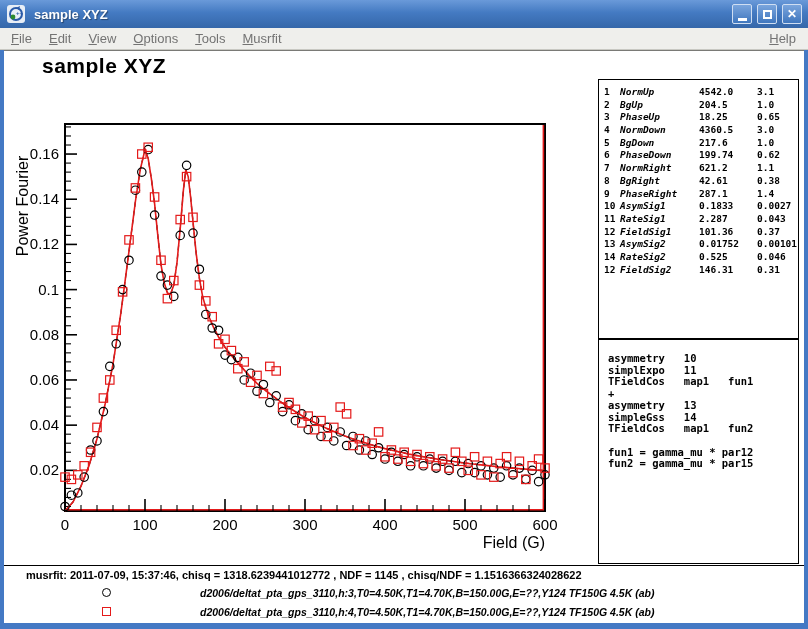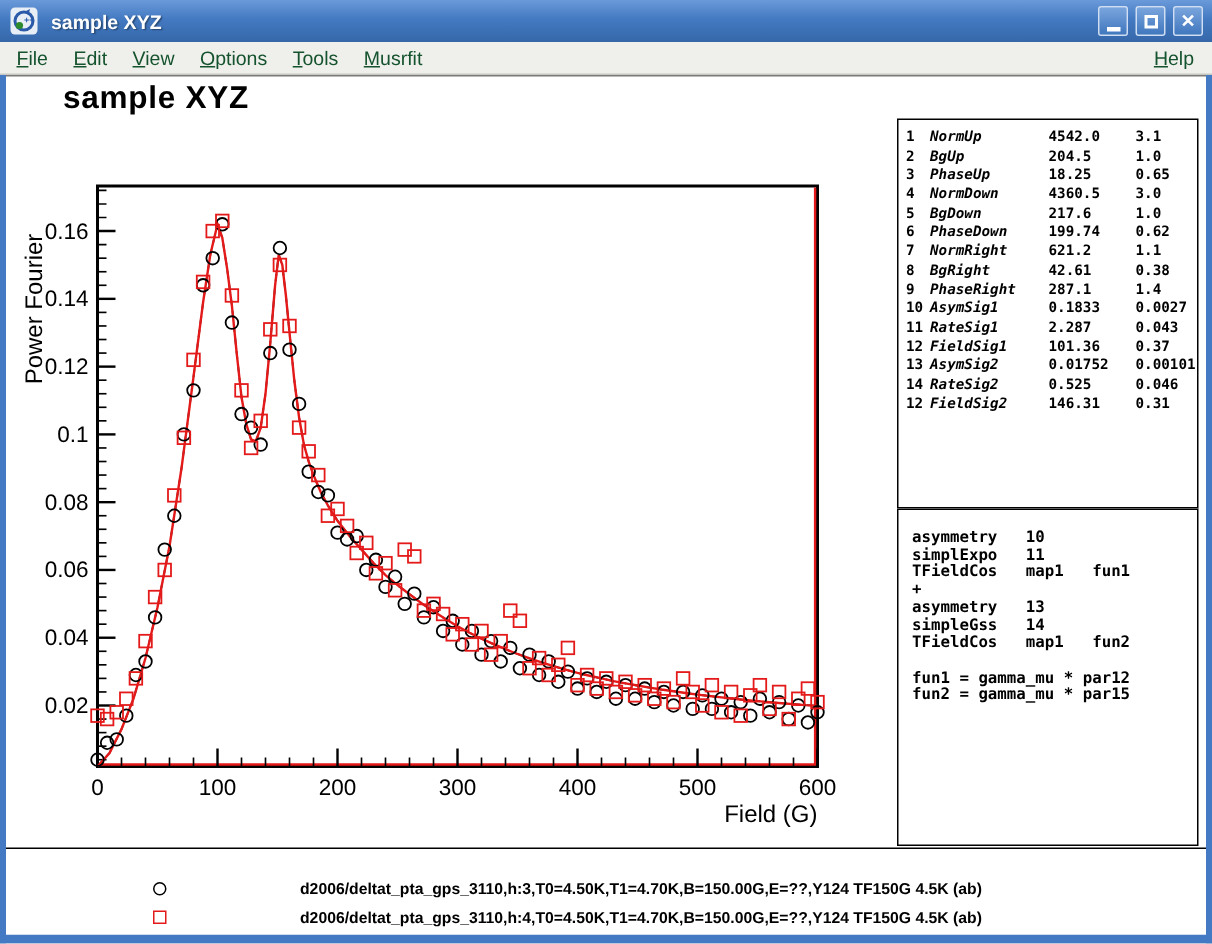--- a/index.html
+++ b/index.html
@@ -20,21 +20,21 @@
   .tb-buttons { position:absolute; right:6px; top:4px; display:flex; gap:5px; }
   .tb-btn { width:20px; height:20px; border:1px solid #cfdef2; border-radius:2px;
             background:linear-gradient(180deg,#7aa5dd,#4077be);
             display:flex; align-items:center; justify-content:center; cursor:default; }
   .glyph-min { width:9px; height:3px; background:#fff; margin-top:10px; }
   .glyph-max { width:9px; height:9px; border:2px solid #fff; }
   .glyph-close { color:#fff; font-size:12px; font-weight:bold; line-height:1; }
   
   .menubar { position:absolute; left:-4px; top:28px; width:808px; height:22px;
              background:#efefec; border-bottom:1px solid #c8c8c2;
-             display:flex; align-items:center; font-size:13px; color:#14532d; }
+             display:flex; align-items:center; font-size:13px; color:#737373; }
   .menu-item { display:inline-block; padding:2px 6px; margin-left:5px; cursor:default; }
   .menu-item::first-letter { text-decoration:underline; }
   .menu-help { margin-left:auto; margin-right:6px; }
   
   .canvas { position:absolute; left:0; top:50px; width:800px; height:573px;
             background:#fff; border-top:1px solid #7a7a76; }
   .plot-title { position:absolute; left:38px; top:3px; font-size:21px; font-weight:bold;
                 color:#000; letter-spacing:.5px; }
   .plot-svg { position:absolute; left:0; top:0; width:800px; height:513px; }
   .plot-svg text { font-family:"Liberation Sans", sans-serif; fill:#000; }
@@ -51,21 +51,21 @@
   .prows-wrap { padding-top:6px; }
   
   .separator { position:absolute; left:0; top:514px; width:800px; height:1px; background:#000; }
   .statusline { position:absolute; left:22px; top:518px; font-size:11px; font-weight:bold;
                 white-space:pre; color:#000; }
   .legend-row { position:absolute; left:0; width:800px; height:14px; }
   .legend-marker { position:absolute; left:98px; width:9px; height:9px; top:1px; }
   .marker-circle { border:1.5px solid #000; border-radius:50%; background:transparent; }
   .marker-square { border:1.5px solid; background:transparent; }
   .legend-label { position:absolute; left:196px; top:0; font-size:10.5px; font-weight:bold;
-                  white-space:pre; color:#000; }
+                  white-space:pre; color:#000;font-style:italic; }
 </style>
 </head>
 <body>
 
 <div class="window">
 
   <div class="titlebar">
     <div class="win-icon">
       <svg width="18" height="18" viewBox="0 0 18 18">
         <circle cx="9" cy="9" r="6" fill="none" stroke="#2a5aa8" stroke-width="2"></circle>
@@ -447,20 +447,21 @@
             <span class="p-name">FieldSig2</span>
             <span class="p-val">146.31</span>
             <span class="p-err">0.31</span>
           </div>
         </div>
     </div>
 
     <div class="pbox pbox-theory" id="theory-box"><div>asymmetry   10</div><div>simplExpo   11</div><div>TFieldCos   map1   fun1</div><div>+</div><div>asymmetry   13</div><div>simpleGss   14</div><div>TFieldCos   map1   fun2</div><div>&nbsp;</div><div>fun1 = gamma_mu * par12</div><div>fun2 = gamma_mu * par15</div></div>
 
     <div class="separator"></div>
+    <div class="statusline">musrfit: 2011-07-09, 15:37:46, chisq = 1318.6239441012772 , NDF = 1145 , chisq/NDF = 1.1516366324028622</div>
     <div id="legend">
         <div class="legend-row" style="top: 536px;">
           <span class="legend-marker marker-circle"></span>
           <span class="legend-label">d2006/deltat_pta_gps_3110,h:3,T0=4.50K,T1=4.70K,B=150.00G,E=??,Y124 TF150G 4.5K (ab)</span>
         </div>
         <div class="legend-row" style="top: 555px;">
           <span class="legend-marker marker-square" style="border-color: rgb(228, 26, 26);"></span>
           <span class="legend-label">d2006/deltat_pta_gps_3110,h:4,T0=4.50K,T1=4.70K,B=150.00G,E=??,Y124 TF150G 4.5K (ab)</span>
         </div>
       </div>

